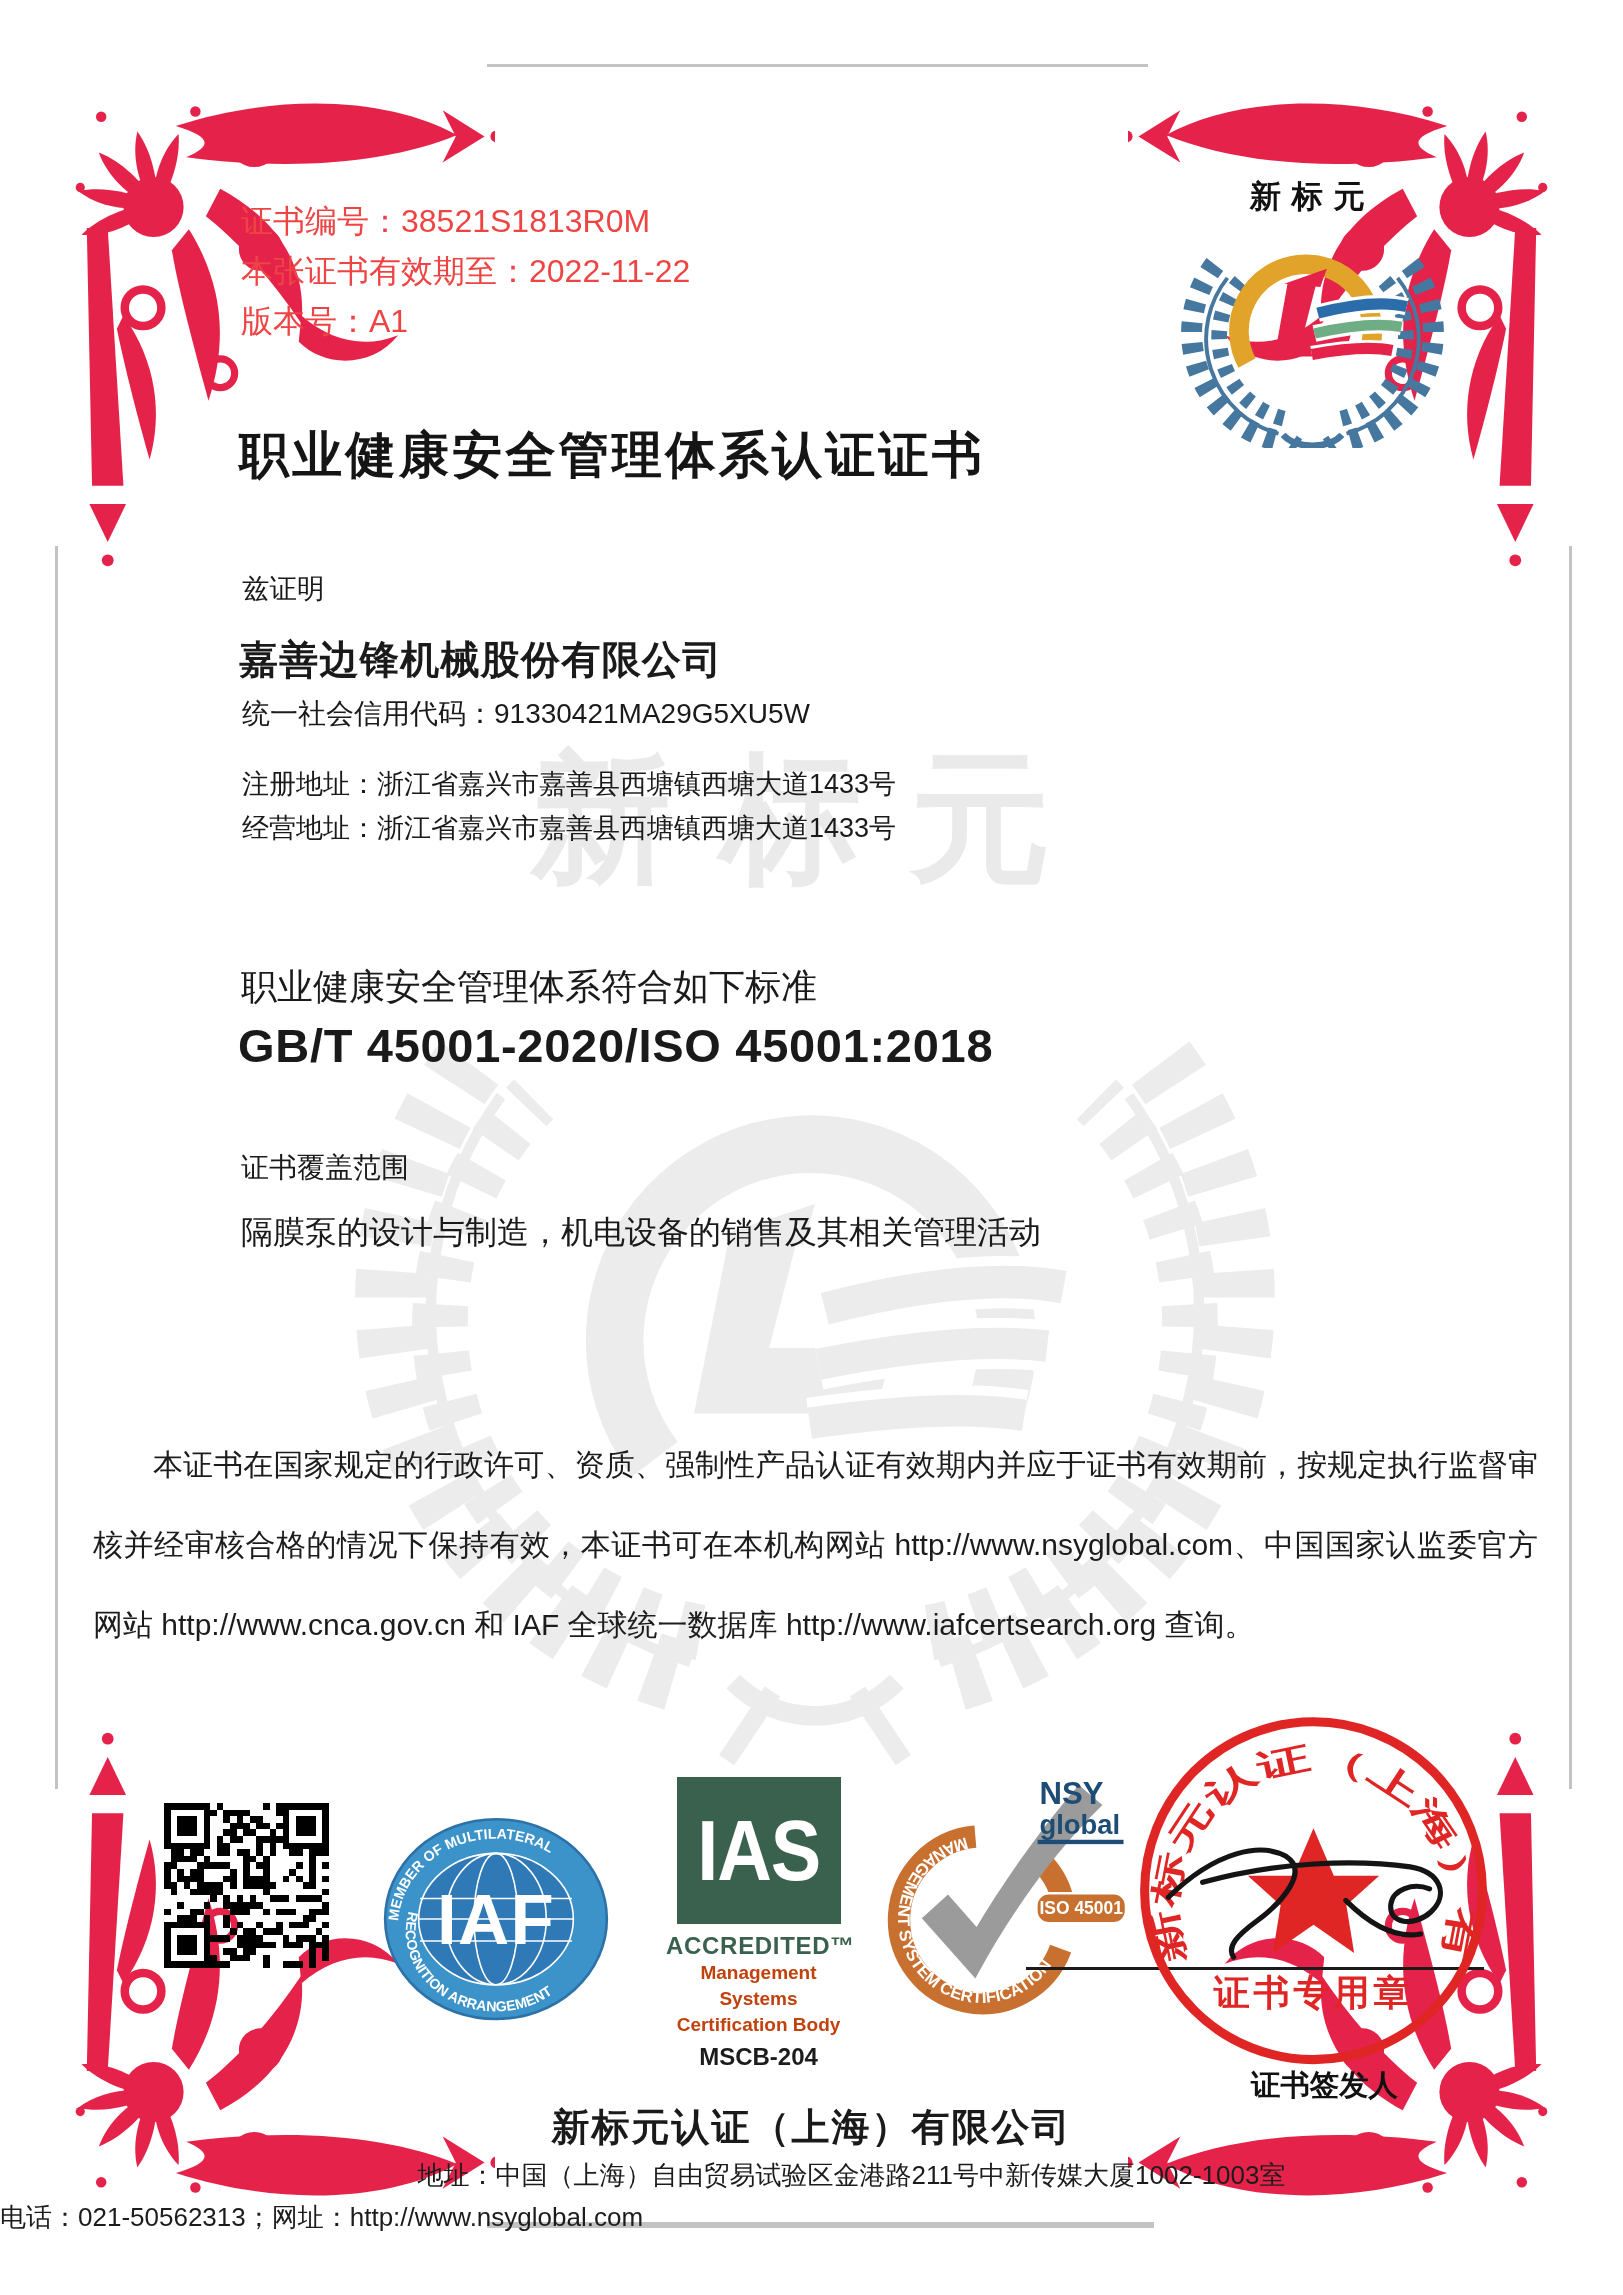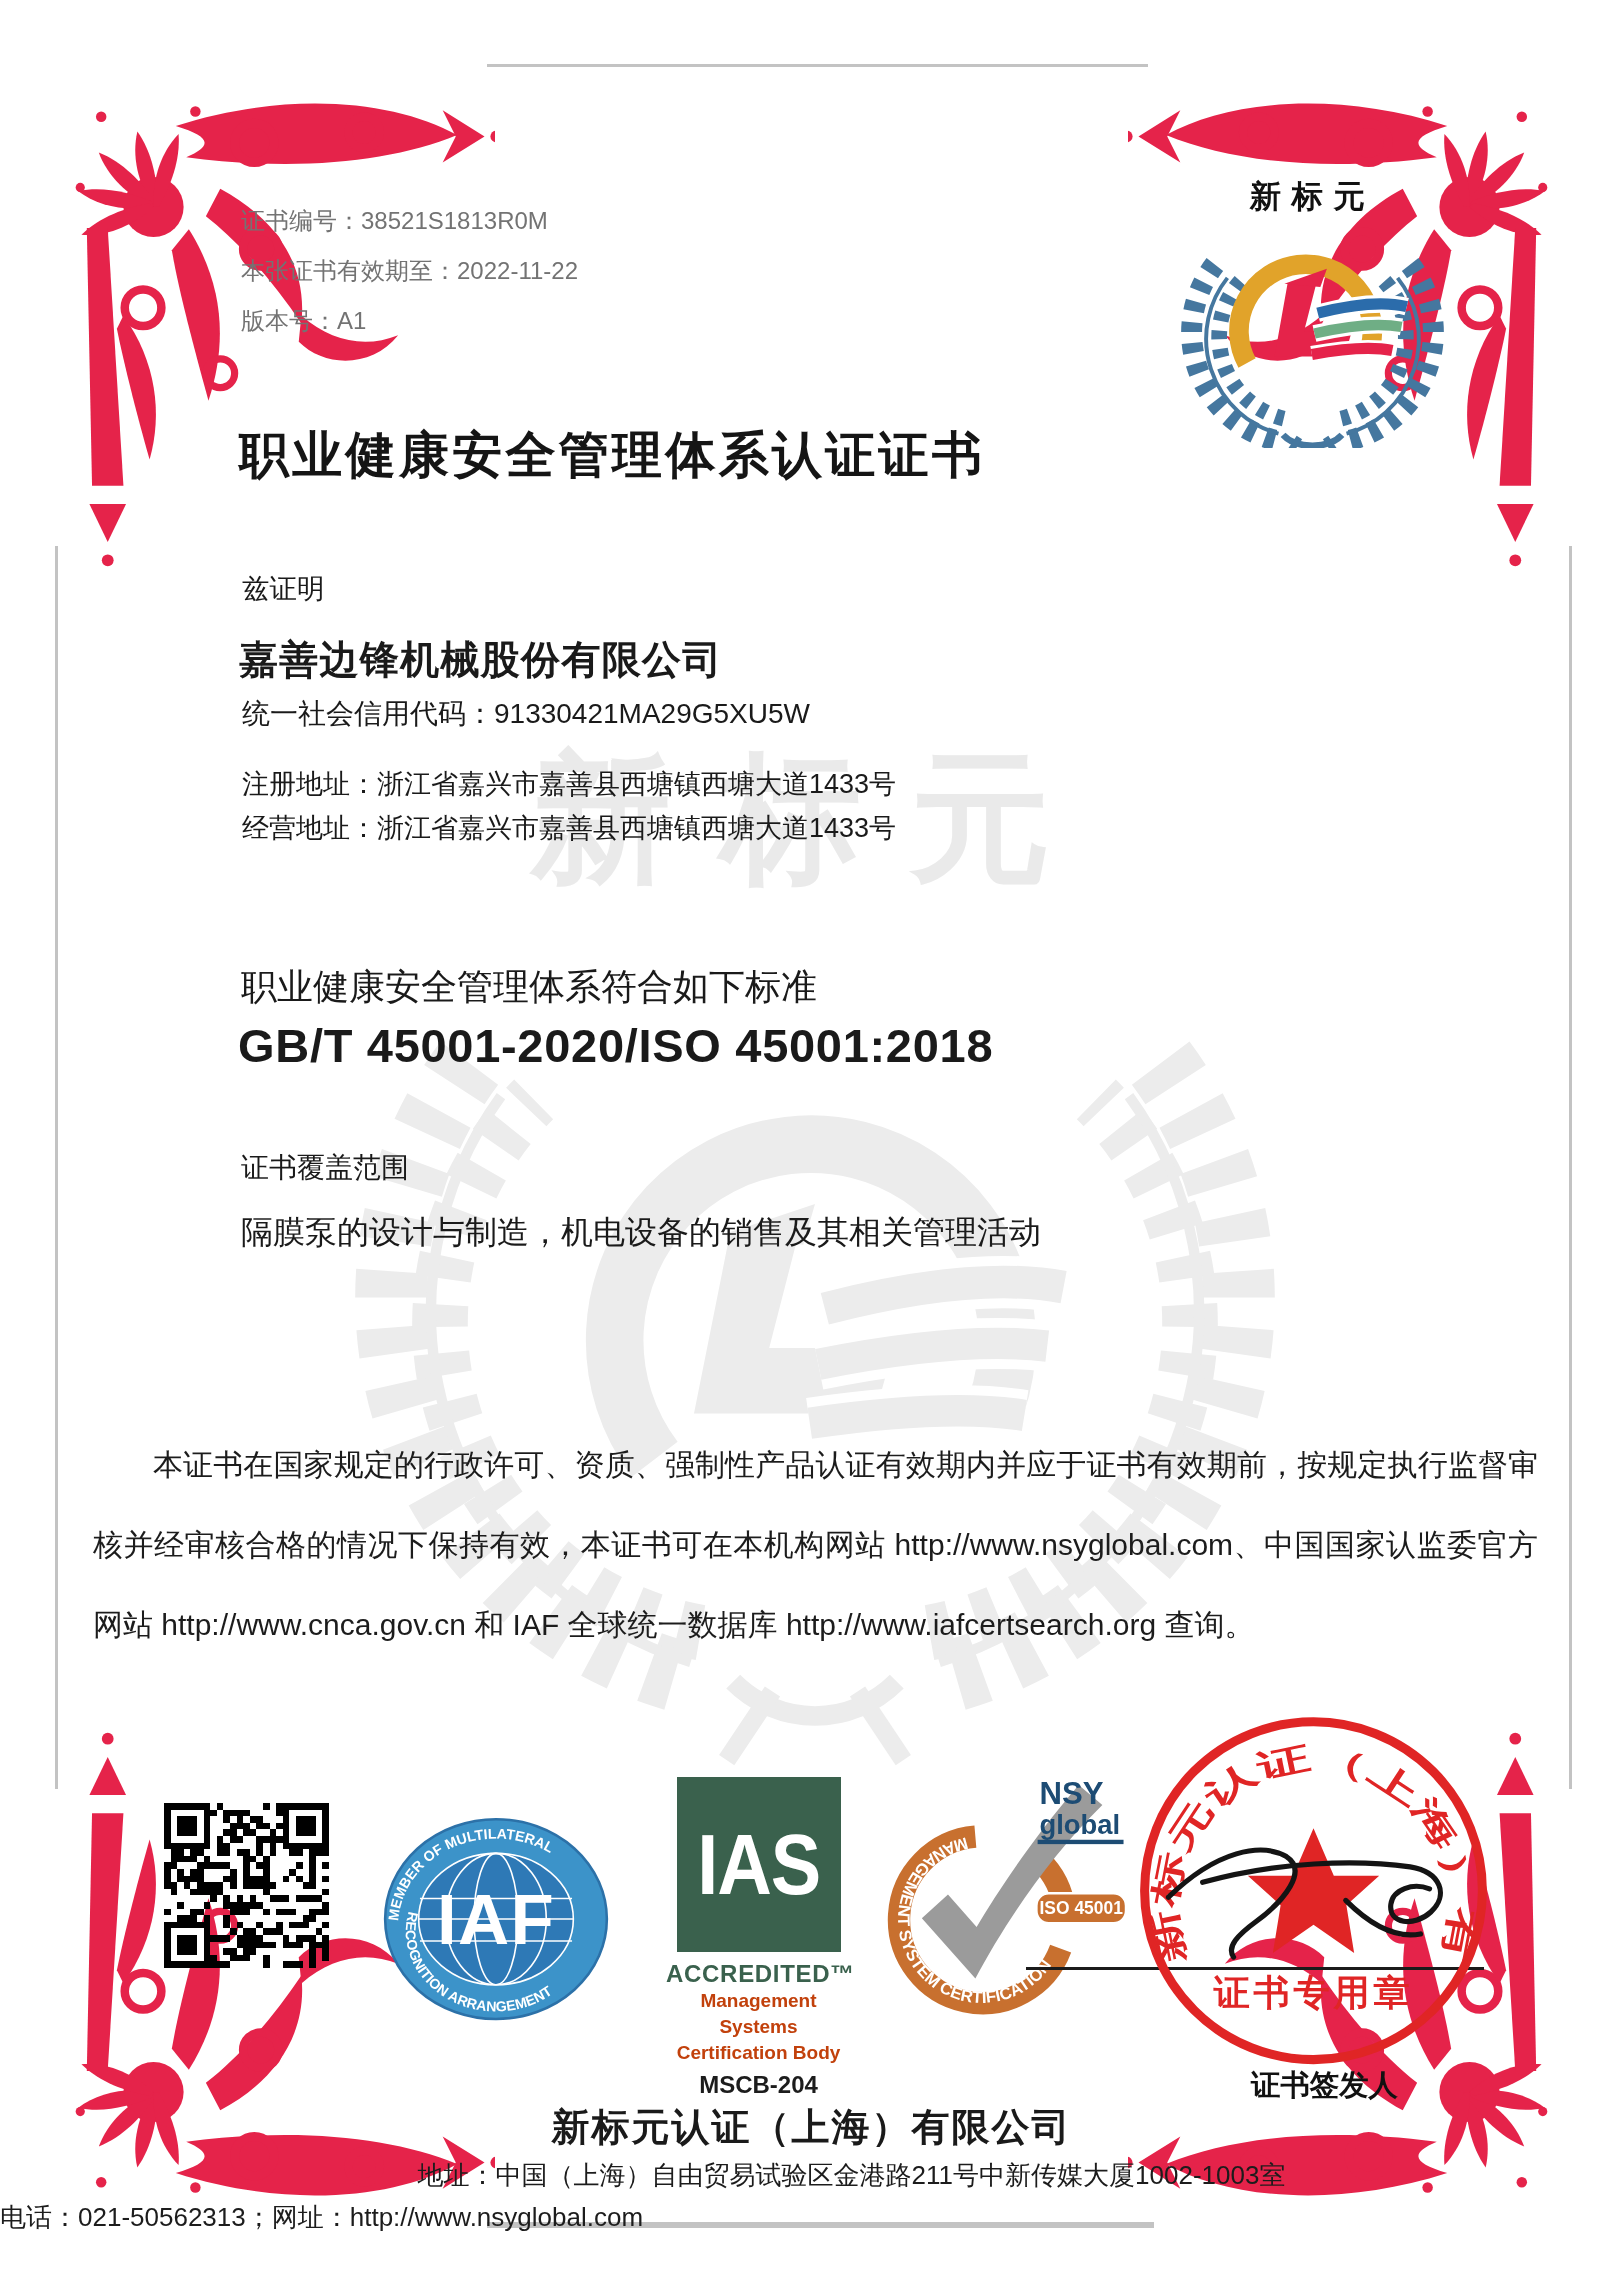--- a/index.html
+++ b/index.html
@@ -14,21 +14,21 @@
   }
   .abs{position:absolute;}
   
   .corner{width:471px;height:543px;}
   .corner.tl{left:23.6px;top:33px;}
   .corner.tr{right:23.6px;top:33px;transform:scaleX(-1);}
   .corner.bl{left:23.6px;bottom:29px;transform:scaleY(-1);}
   .corner.br{right:23.6px;bottom:29px;transform:scale(-1,-1);}
   .frame-line{background:var(--gray-line);}
   
-  .meta{left:241px;top:196px;font-size:24px;line-height:50px;color:#737373;}
+  .meta{left:241px;top:196px;font-size:32px;line-height:50px;color:#ef4444;}
   .meta .row{white-space:nowrap;}
   
   .brandlogo{left:1175px;top:147px;width:275px;height:301px;}
   
   .title{left:239px;top:422px;font-size:50px;font-weight:700;letter-spacing:3.3px;color:#151515;}
   .certify{left:242px;top:571px;font-size:27.5px;}
   .company{left:239px;top:633px;font-size:39px;font-weight:700;letter-spacing:1.3px;}
   .credit{left:242px;top:695px;font-size:28px;}
   .addr1{left:242px;top:766px;font-size:27px;}
   .addr2{left:242px;top:810px;font-size:27px;}
@@ -36,21 +36,21 @@
   .stdcode{left:238px;top:1018px;font-size:47px;font-weight:700;letter-spacing:0.7px;}
   .scopelabel{left:241px;top:1149px;font-size:28px;}
   .scopetext{left:241px;top:1211px;font-size:32px;}
   .legal{left:93px;top:1425px;width:1445px;font-size:30px;line-height:80px;text-align:justify;text-indent:2em;color:#1c1c1c;}
   
   .watermark{left:272px;top:651px;width:1086px;height:1152px;pointer-events:none;}
   
   .qr{left:164px;top:1803px;width:165px;height:165px;}
   .iaf{left:380px;top:1813px;width:232px;height:216px;}
   .iasbox{left:666px;top:1777px;width:185px;text-align:center;}
-  .iasrect{width:164px;height:175px;background:var(--ias-green);margin:0 auto;display:flex;align-items:center;justify-content:center;}
+  .iasrect{width:164px;height:147px;background:var(--ias-green);margin:0 auto;display:flex;align-items:center;justify-content:center;}
   .iasrect span{color:#fff;font-size:86px;font-weight:700;transform:scaleX(.88);letter-spacing:-1.3px;}
   .ias-acc{color:var(--ias-green);font-size:24px;font-weight:700;margin-top:7.9px;letter-spacing:0.7px;}
   .ias-sub{color:#c2410c;font-size:19px;font-weight:700;line-height:26px;}
   .ias-code{color:#1c1c1c;font-size:24px;font-weight:700;margin-top:5.2px;}
   .nsy{left:882px;top:1759px;width:249px;height:296px;}
   .stampwrap{left:1133px;top:1707px;width:361px;height:361px;}
   .sig-line{left:1026px;top:1967px;width:458px;height:2.6px;background:#1b1b1b;}
   .signer{left:1197px;top:2066px;width:255px;text-align:center;font-size:29.4px;font-weight:700;color:#111;}
   
   .f-company{left:0;top:2102px;width:1623px;text-align:center;font-size:38px;font-weight:600;letter-spacing:2px;}

